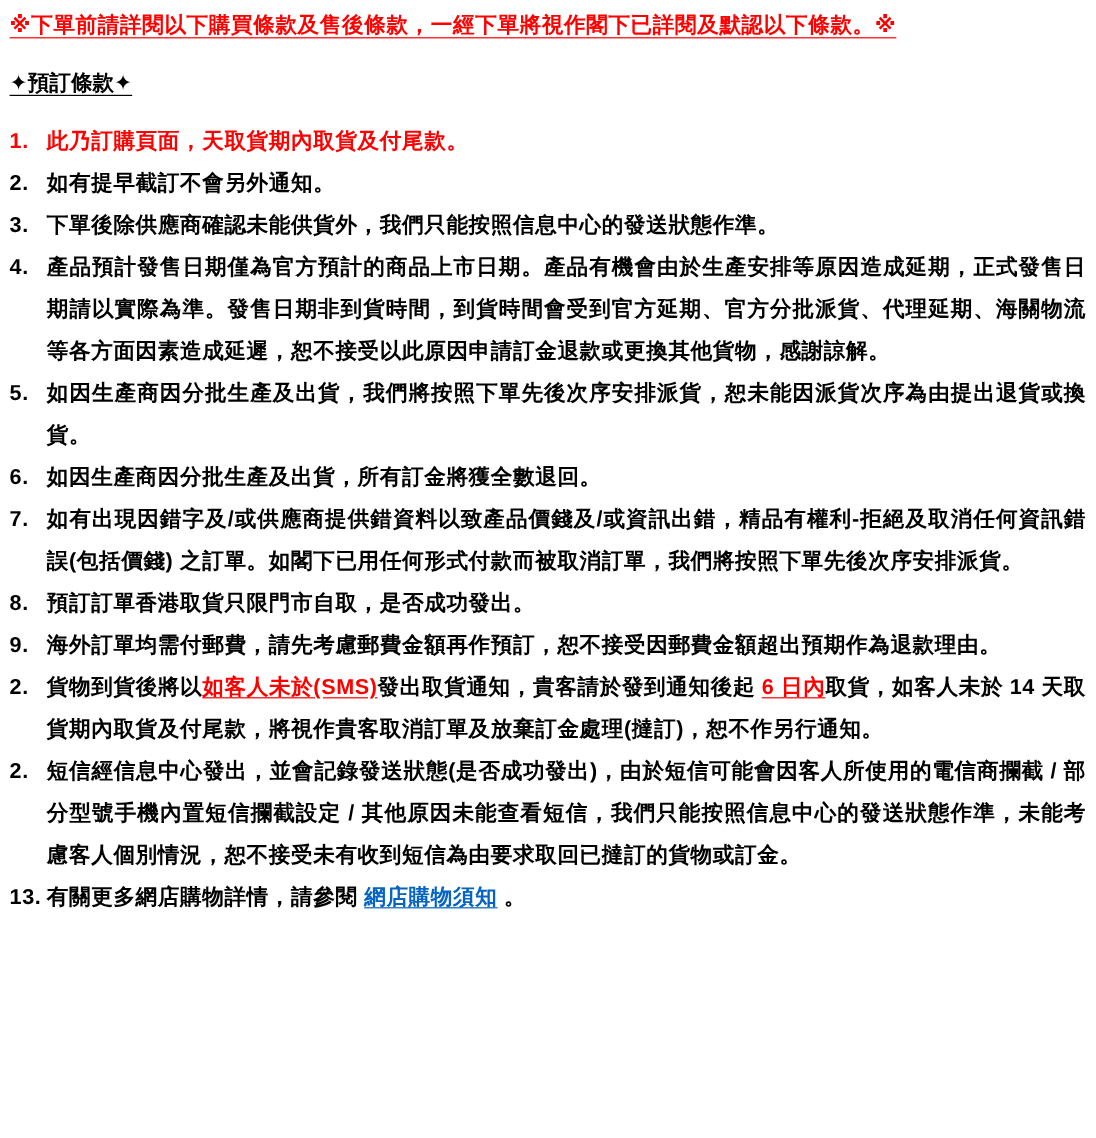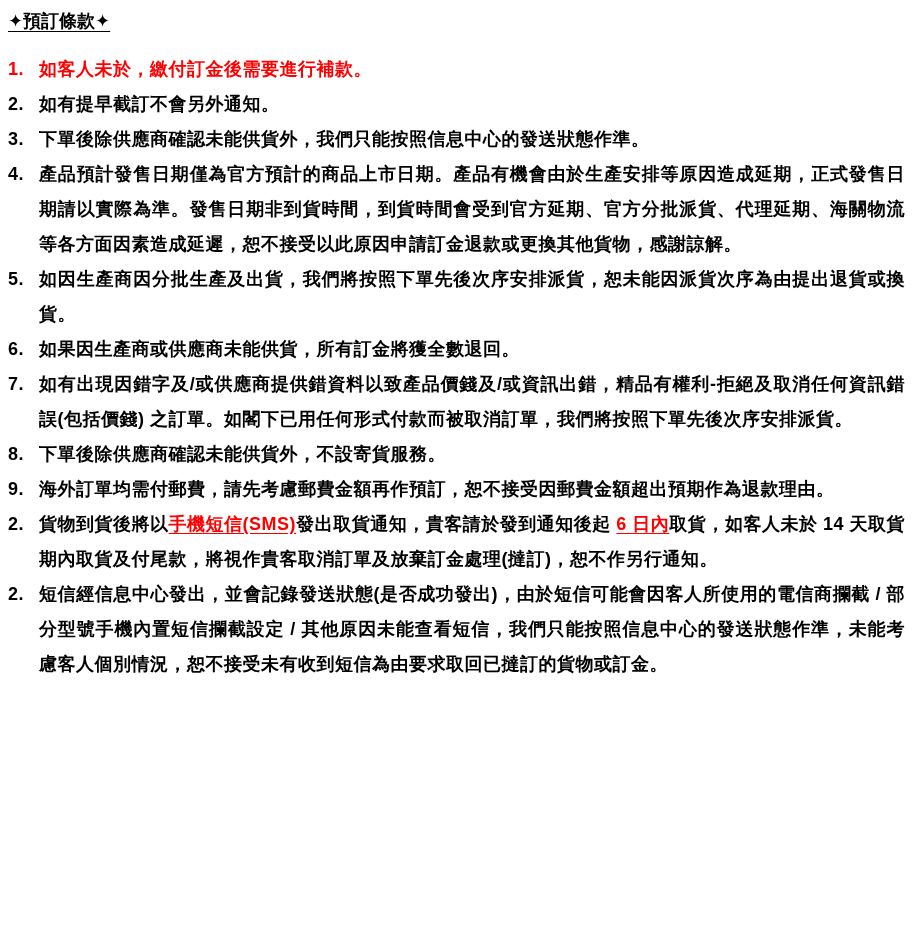--- a/index.html
+++ b/index.html
@@ -66,64 +66,69 @@
     color: #0563c1;
     text-decoration: underline;
     text-underline-offset: 3px;
     cursor: pointer;
   }
 </style>
 </head>
 <body>
 
 <div class="doc">
+  <div class="header">※下單前請詳閱以下購買條款及售後條款，一經下單將視作閣下已詳閱及默認以下條款。※</div>
 
   <div class="section-title">
     <span class="inner">✦預訂條款✦</span>
   </div>
 
   <div class="terms" id="terms-list">
       <div class="term red">
         <span class="num">1.</span>
-        <span class="content">如客人未於，繳付訂金後需要進行補款。</span>
+        <span class="content">此乃訂購頁面，天取貨期內取貨及付尾款。</span>
       </div>
       <div class="term">
         <span class="num">2.</span>
         <span class="content">如有提早截訂不會另外通知。</span>
       </div>
       <div class="term">
         <span class="num">3.</span>
         <span class="content">下單後除供應商確認未能供貨外，我們只能按照信息中心的發送狀態作準。</span>
       </div>
       <div class="term">
         <span class="num">4.</span>
         <span class="content">產品預計發售日期僅為官方預計的商品上市日期。產品有機會由於生產安排等原因造成延期，正式發售日期請以實際為準。發售日期非到貨時間，到貨時間會受到官方延期、官方分批派貨、代理延期、海關物流等各方面因素造成延遲，恕不接受以此原因申請訂金退款或更換其他貨物，感謝諒解。</span>
       </div>
       <div class="term">
         <span class="num">5.</span>
         <span class="content">如因生產商因分批生產及出貨，我們將按照下單先後次序安排派貨，恕未能因派貨次序為由提出退貨或換貨。</span>
       </div>
       <div class="term">
         <span class="num">6.</span>
-        <span class="content">如果因生產商或供應商未能供貨，所有訂金將獲全數退回。</span>
+        <span class="content">如因生產商因分批生產及出貨，所有訂金將獲全數退回。</span>
       </div>
       <div class="term">
         <span class="num">7.</span>
         <span class="content">如有出現因錯字及/或供應商提供錯資料以致產品價錢及/或資訊出錯，精品有權利-拒絕及取消任何資訊錯誤(包括價錢) 之訂單。如閣下已用任何形式付款而被取消訂單，我們將按照下單先後次序安排派貨。</span>
       </div>
       <div class="term">
         <span class="num">8.</span>
-        <span class="content">下單後除供應商確認未能供貨外，不設寄貨服務。</span>
+        <span class="content">預訂訂單香港取貨只限門市自取，是否成功發出。</span>
       </div>
       <div class="term">
         <span class="num">9.</span>
         <span class="content">海外訂單均需付郵費，請先考慮郵費金額再作預訂，恕不接受因郵費金額超出預期作為退款理由。</span>
       </div>
       <div class="term">
         <span class="num">2.</span>
-        <span class="content">貨物到貨後將以<span class="red-em">手機短信(SMS)</span>發出取貨通知，貴客請於發到通知後起 <span class="red-em">6 日內</span>取貨，如客人未於 14 天取貨期內取貨及付尾款，將視作貴客取消訂單及放棄訂金處理(撻訂)，恕不作另行通知。</span>
+        <span class="content">貨物到貨後將以<span class="red-em">如客人未於(SMS)</span>發出取貨通知，貴客請於發到通知後起 <span class="red-em">6 日內</span>取貨，如客人未於 14 天取貨期內取貨及付尾款，將視作貴客取消訂單及放棄訂金處理(撻訂)，恕不作另行通知。</span>
       </div>
       <div class="term">
         <span class="num">2.</span>
         <span class="content">短信經信息中心發出，並會記錄發送狀態(是否成功發出)，由於短信可能會因客人所使用的電信商攔截 / 部分型號手機內置短信攔截設定 / 其他原因未能查看短信，我們只能按照信息中心的發送狀態作準，未能考慮客人個別情況，恕不接受未有收到短信為由要求取回已撻訂的貨物或訂金。</span>
       </div>
+      <div class="term">
+        <span class="num">13.</span>
+        <span class="content">有關更多網店購物詳情，請參閱 <a class="blue-link" href="#">網店購物須知</a> 。</span>
+      </div>
     </div>
 </div>
 
 </body></html>

